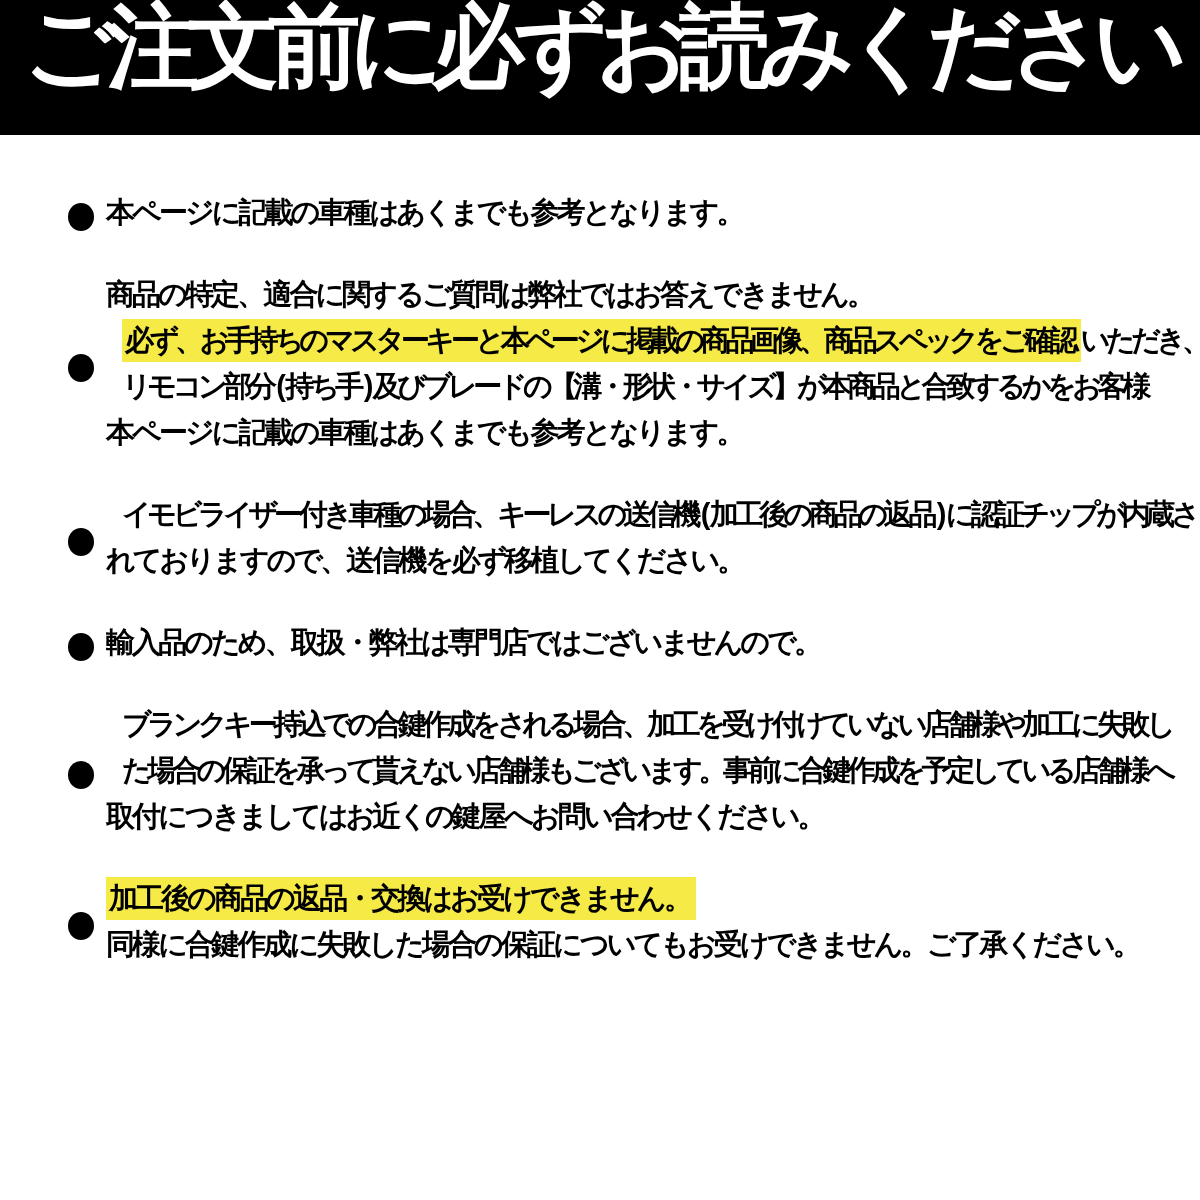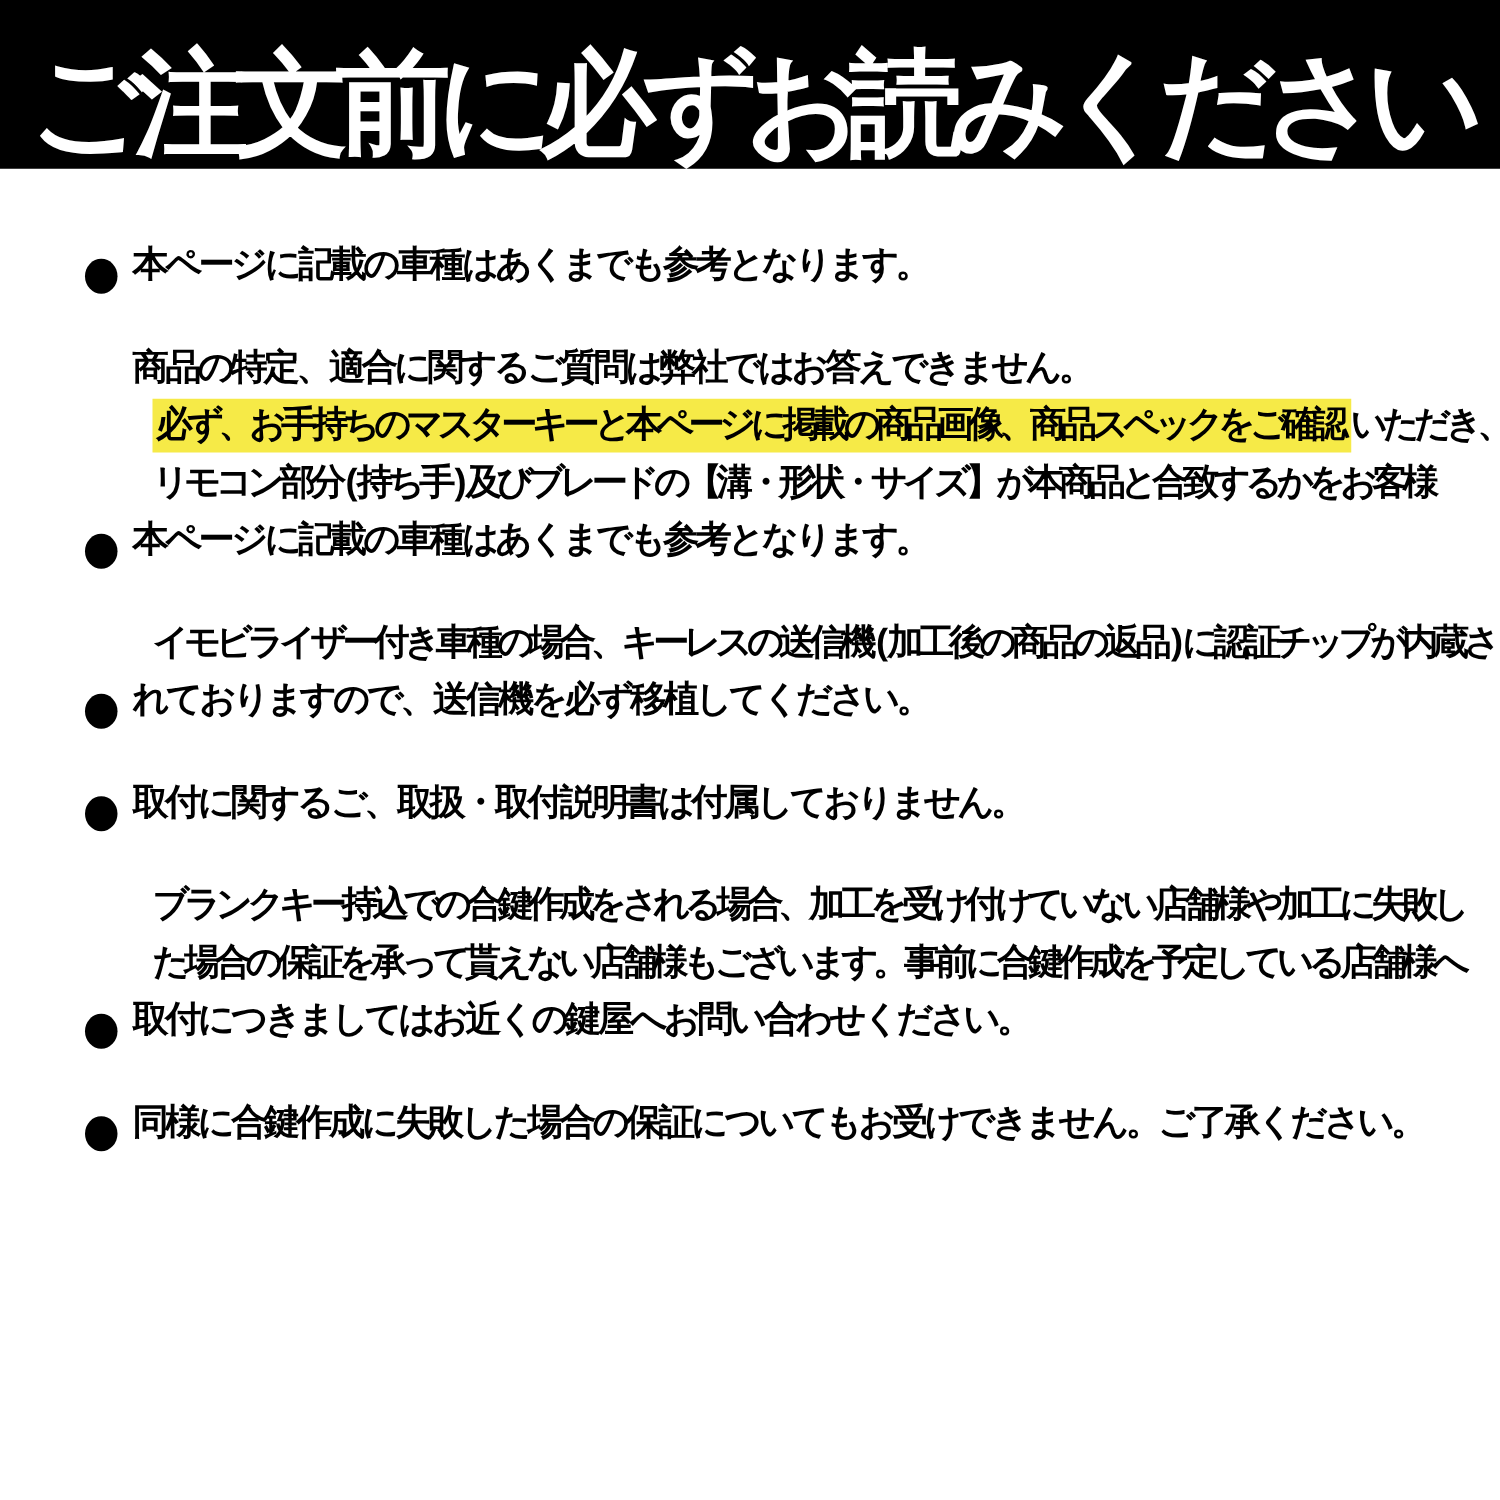--- a/index.html
+++ b/index.html
@@ -14,38 +14,38 @@
     background: #ffffff;
     overflow: hidden;
     font-family: "Liberation Sans", sans-serif;
     color: #000000;
   }
   .header {
     width: 100%;
     height: 135px;
     background: #000000;
     display: flex;
-    align-items: flex-end;
+    align-items: flex-start;
     justify-content: center;
   }
   .header .title {
     color: #ffffff;
     font-size: 92px;
     font-weight: bold;
     letter-spacing: -0.12em;
     white-space: nowrap;
     line-height: 1;
     padding-bottom: 6px;
   }
   .content {
     padding: 54px 30px 0 68px;
   }
   .notice {
     display: flex;
-    align-items: flex-end;
+    align-items: center;
     margin-bottom: 36px;
   }
   .dot {
     flex: none;
     width: 26px;
     height: 28px;
     border-radius: 50%;
     background: #000000;
     margin-top: 9px;
   }
@@ -99,35 +99,36 @@
       <div class="dot"></div>
       <div class="lines">
         <div class="line tight"><span>イモビライザー付き車種の場合、キーレスの送信機 ( 加工後の商品の返品 ) に認証チップが内蔵さ</span></div>
         <div class="line"><span>れておりますので、送信機を必ず移植してください。</span></div>
       </div>
     </div>
 
     <div class="notice">
       <div class="dot"></div>
       <div class="lines">
-        <div class="line"><span>取付に関するご、取扱・取付説明書は付属しておりません。</span></div>
+        <div class="line"><span>輸入品のため、取扱・弊社は専門店ではございませんので。</span></div>
       </div>
     </div>
 
 
     <div class="notice">
       <div class="dot"></div>
       <div class="lines">
         <div class="line tight"><span>ブランクキー持込での合鍵作成をされる場合、加工を受け付けていない店舗様や加工に失敗し</span></div>
         <div class="line tight"><span>た場合の保証を承って貰えない店舗様もございます。事前に合鍵作成を予定している店舗様へ</span></div>
         <div class="line"><span>取付につきましてはお近くの鍵屋へお問い合わせください。</span></div>
       </div>
     </div>
 
     <div class="notice">
       <div class="dot"></div>
       <div class="lines">
+        <div class="line"><span class="hl">加工後の商品の返品・交換はお受けできません。</span></div>
         <div class="line"><span>同様に合鍵作成に失敗した場合の保証についてもお受けできません。ご了承ください。</span></div>
       </div>
     </div>
 
   </div>
 </div>
 
 </body></html>

